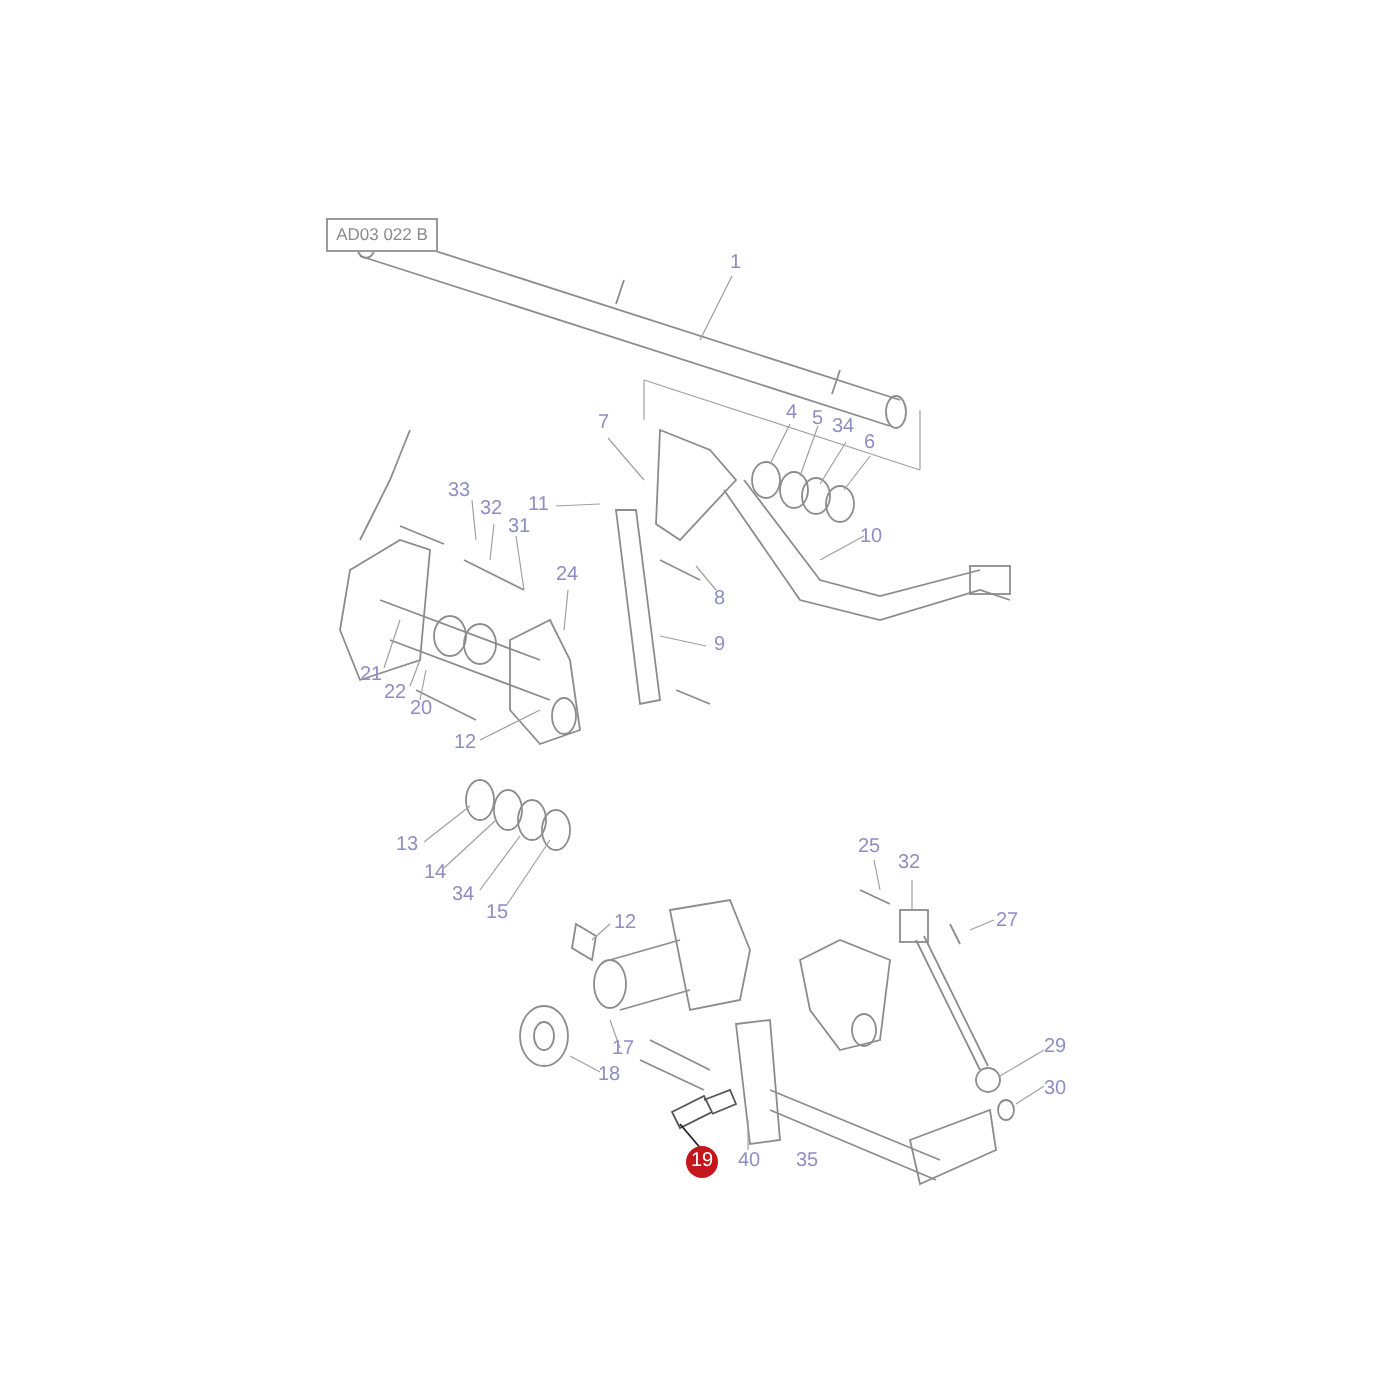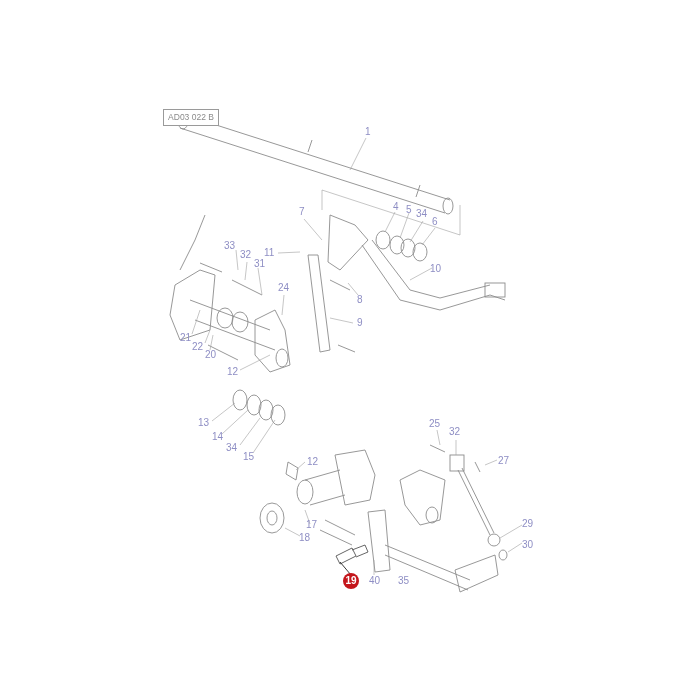--- a/index.html
+++ b/index.html
@@ -1,20 +1,20 @@
 <!DOCTYPE html>
 <html><head>
 <meta charset="utf-8">
 <style>
   html,body{margin:0;padding:0;background:#fff;}
   body{width:700px;height:700px;position:relative;overflow:hidden;font-family:"Liberation Sans",sans-serif;}
   #stage{position:absolute;left:0;top:0;width:700px;height:700px;}
   .ref-box{position:absolute;left:163px;top:109px;width:54px;height:15px;border:1px solid #9a9a9a;font-size:8.5px;color:#8a8a8a;text-align:center;line-height:15px;background:#fff;}
   .callout{position:absolute;font-size:10px;color:#8e8ec4;line-height:1;white-space:nowrap;}
-  .callout.hl{background:#c4161c;color:#fff;border-radius:50%;width:16px;height:16px;line-height:16px;text-align:center;font-weight:bold;font-size:10px;}
+  .callout.hl{background:#c4161c;color:#fff;border-radius:50%;width:16px;height:16px;line-height:16px;text-align:center;font-weight:normal;font-size:10px;}
   svg{position:absolute;left:0;top:0;}
   svg .part{fill:none;stroke:#8c8c8c;stroke-width:0.9;}
   svg .lead{fill:none;stroke:#a0a0a0;stroke-width:0.6;}
   svg .lead-hl{fill:none;stroke:#222;stroke-width:0.9;}
 </style>
 </head>
 <body>
 
 <div id="stage">
   <svg width="700" height="700">

